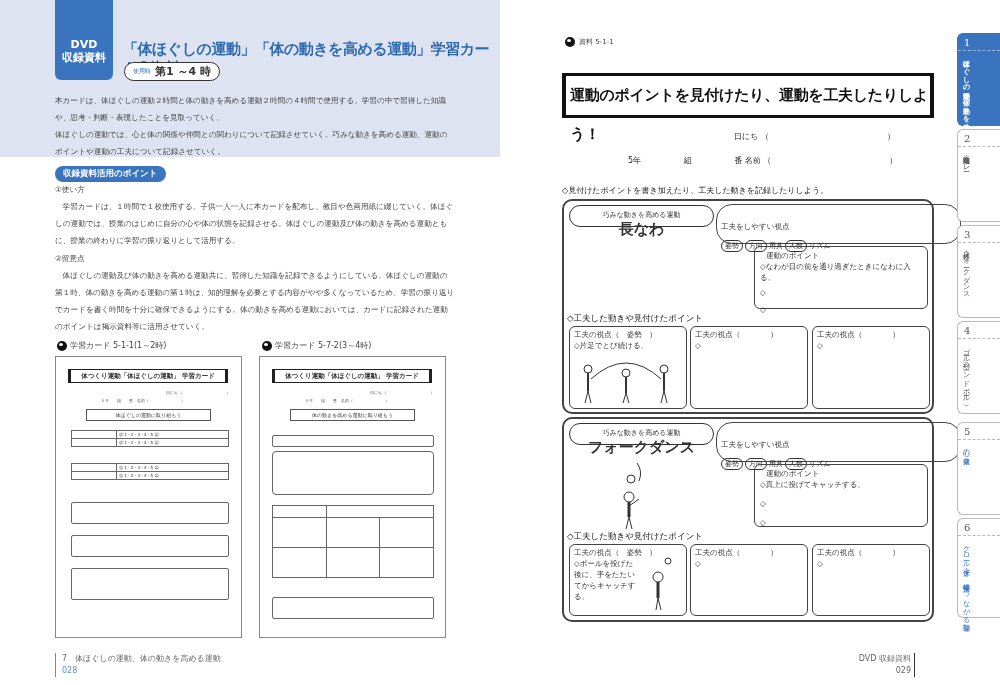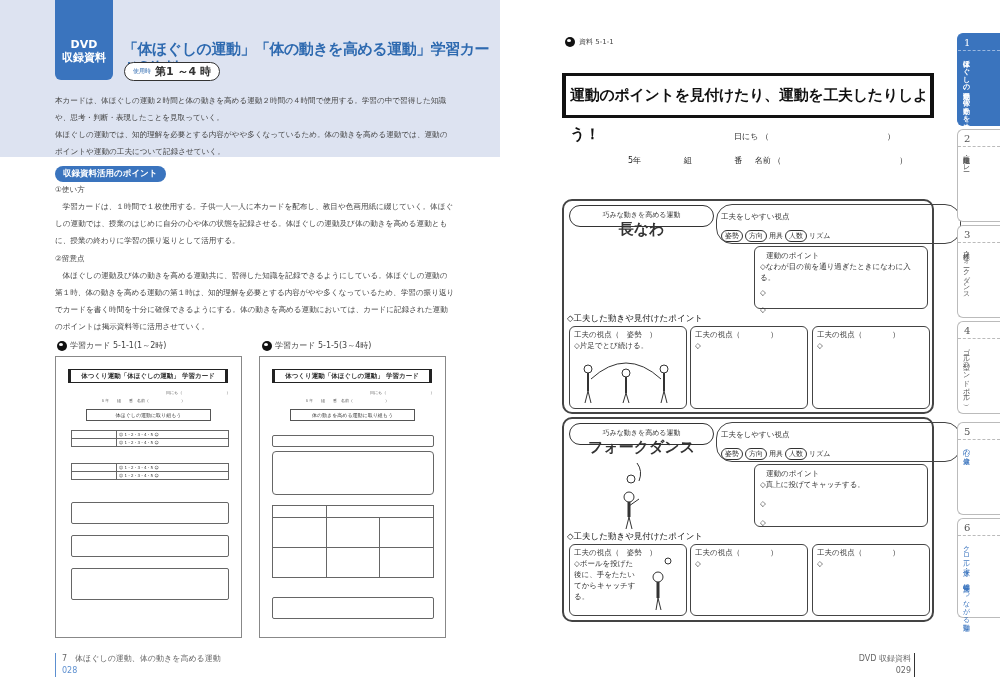--- a/index.html
+++ b/index.html
@@ -31,21 +31,21 @@
 .footer-right{position:absolute;right:85px;top:653px;border-right:1px solid #333;padding-right:3px;font-size:8px;color:#666;text-align:right;line-height:12px}
 
 .res-label{position:absolute;left:565px;top:37px;font-size:7px;color:#444;display:flex;align-items:center;gap:4px}
 .main-title{position:absolute;left:562px;top:73px;width:372px;height:45px;border-top:3px solid #111;border-bottom:3px solid #111;border-left:4px solid #111;border-right:4px solid #111;font-size:15px;font-weight:bold;color:#111;line-height:39px;padding-left:4px;letter-spacing:-.3px}
 .name-row{position:absolute;font-size:8px;color:#222}
 .instr{position:absolute;left:562px;top:185px;font-size:8px;color:#222}
 .section{position:absolute;left:562px;width:372px;border:2px solid #444;border-radius:10px;background:#fff}
 .oval{position:absolute;left:5px;top:4px;width:145px;height:22px;border:1.5px solid #333;border-radius:20px;text-align:center}
 .oval .small{font-size:7px;padding-top:4px}
 .oval .big{font-size:15px;font-weight:bold;line-height:18px}
-.view-box{position:absolute;left:152px;top:3px;width:245px;height:40px;border:1.5px solid #444;border-radius:16px;padding:7px 4px;font-size:7.5px}
+.view-box{position:absolute;left:152px;top:3px;width:245px;height:40px;border:1.5px solid #444;border-radius:16px;padding:17px 4px;font-size:7.5px}
 .chips{display:flex;align-items:center;gap:2px;margin-top:8px;font-size:7px}
 .chip{border:1px solid #333;border-radius:7px;padding:0 3px}
 .point-box{position:absolute;left:190px;width:174px;height:63px;border:1.5px solid #444;border-radius:6px;padding:3px 5px;font-size:7.5px;line-height:11px}
 .sub-head{position:absolute;left:3px;font-size:8.5px;color:#111}
 .cell{position:absolute;width:118px;height:83px;border:1.5px solid #444;border-radius:6px;padding:2px 4px;font-size:7.5px;line-height:11px}
 
 .tab{position:absolute;left:957px;width:43px;border:1px solid #bbb;border-right:none;border-radius:6px 0 0 6px;background:#fff;color:#555}
 .tab .num{font-size:10px;font-family:"DejaVu Serif",serif;text-align:left;padding:3px 6px 2px;border-bottom:1px dashed #bbb}
 .tab .lbl{writing-mode:vertical-rl;font-size:7px;padding:4px 3px;line-height:9px}
 .tab.active{background:#3a74be;color:#fff;border-color:#3a74be}
@@ -63,21 +63,21 @@
     <span>DVD</span>
     <span>収録資料</span>
   </div>
   <div class="title">「体ほぐしの運動」「体の動きを高める運動」学習カード&amp;資料</div>
   <div class="use-pill">
     <span class="lbl">使用時</span>
     <span class="val">第1 ～4 時</span>
   </div>
   <div class="intro">
     <p>本カードは、体ほぐしの運動２時間と体の動きを高める運動２時間の４時間で使用する。学習の中で習得した知識や、思考・判断・表現したことを見取っていく。</p>
-    <p>体ほぐしの運動では、知的理解を必要とする内容がやや多くなっているため。体の動きを高める運動では、運動のポイントや運動の工夫について記録させていく。</p>
+    <p>体ほぐしの運動では、心と体の関係や仲間との関わりについて記録させていく。巧みな動きを高める運動、運動のポイントや運動の工夫について記録させていく。</p>
   </div>
 
   <div class="sec-title">収録資料活用のポイント</div>
   <div class="body-text" style="top:181px">
     <p>①使い方</p>
     <p style="text-indent:1em">学習カードは、１時間で１枚使用する。子供一人一人に本カードを配布し、教目や色画用紙に綴じていく。体ほぐしの運動では、授業のはじめに自分の心や体の状態を記録させる。体ほぐしの運動及び体の動きを高める運動ともに、授業の終わりに学習の振り返りとして活用する。</p>
   </div>
   <div class="body-text" style="top:250px">
     <p>②留意点</p>
     <p style="text-indent:1em">体ほぐしの運動及び体の動きを高める運動共に、習得した知識を記録できるようにしている。体ほぐしの運動の第１時、体の動きを高める運動の第１時は、知的理解を必要とする内容がやや多くなっているため、学習の振り返りでカードを書く時間を十分に確保できるようにする。体の動きを高める運動においては、カードに記録された運動のポイントは掲示資料等に活用させていく。</p>
@@ -116,21 +116,21 @@
             </tr>
     </tbody>
         </table>
     <div class="t-box" style="left:15px;top:145px;width:158px;height:22px"></div>
     <div class="t-box" style="left:15px;top:178px;width:158px;height:22px"></div>
     <div class="t-box" style="left:15px;top:211px;width:158px;height:32px"></div>
   </div>
 
   <div class="card-label" style="left:262px;top:340px">
     <span class="globe"></span>
-    <span>学習カード 5-1-5(3～4時)</span>
+    <span>学習カード 5-7-2(3～4時)</span>
   </div>
   <div class="thumb" style="left:259px;top:356px">
     <div class="t-title">体つくり運動「体ほぐしの運動」 学習カード</div>
     <div class="t-line" style="left:110px;top:33px">日にち（　　　　　　　　　　　）</div>
     <div class="t-line" style="left:45px;top:41px">５年　　組　　番　名前（　　　　　　　　）</div>
     <div class="t-sub">体の動きを高める運動に取り組もう</div>
     <div class="t-box" style="left:12px;top:78px;width:162px;height:12px"></div>
     <div class="t-box" style="left:12px;top:94px;width:162px;height:44px;border-radius:4px"></div>
     <table style="left:12px;top:148px;width:162px">
       <tbody>
@@ -166,23 +166,24 @@
 <div class="main-title">運動のポイントを見付けたり、運動を工夫したりしよう！</div>
 
 <div class="name-row" style="left:734px;top:131px">
   <span>日にち</span>
   <span style="display:inline-block;width:134px;text-align:justify">（<span style="float:right">）</span></span>
 </div>
 <div class="name-row" style="left:628px;top:155px">
   <span>5年</span>
   <span style="margin-left:40px">組</span>
   <span style="margin-left:40px">番</span>
-  <span style="margin-left:10px">名前</span>
+  <span style="margin-left:0">名前</span>
   <span style="display:inline-block;width:134px">（<span style="float:right">）</span></span>
 </div>
+<div class="instr">◇見付けたポイントを書き加えたり、工夫した動きを記録したりしよう。</div>
 
 <div class="section" style="top:199px;height:215px">
   <div class="oval">
     <div class="small">巧みな動きを高める運動</div>
     <div class="big">長なわ</div>
   </div>
   <div class="view-box">
     <div>工夫をしやすい視点</div>
     <div class="chips">
       <span class="chip">姿勢</span>

